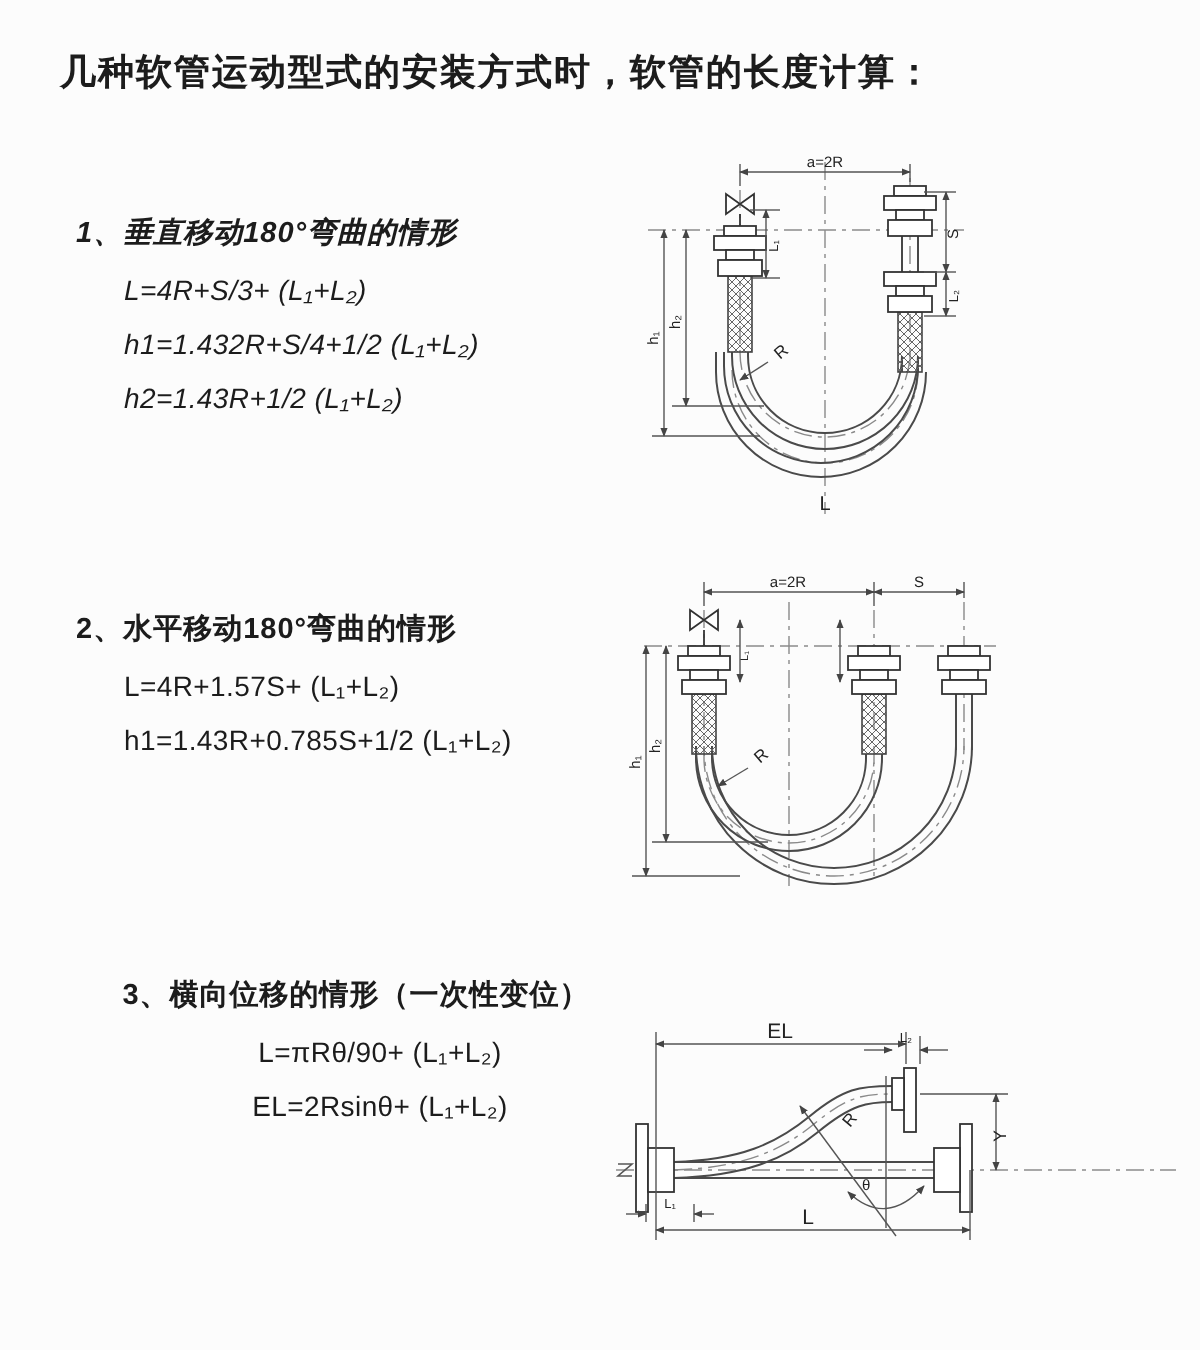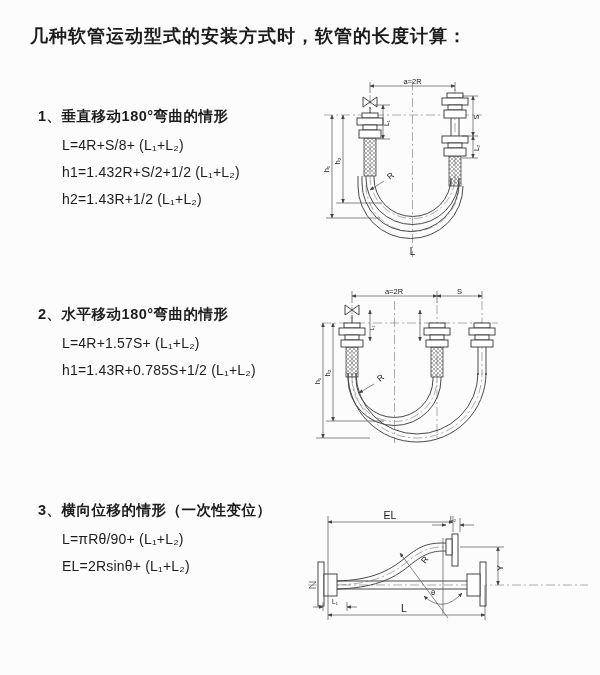--- a/index.html
+++ b/index.html
@@ -10,39 +10,39 @@
   }
   .page-title{
     position:absolute;left:30px;top:24px;font-size:18px;font-weight:600;
     letter-spacing:1px;white-space:nowrap;
   }
   .section{position:absolute;left:38px;width:280px;}
   .section .heading{font-size:14.5px;font-weight:600;letter-spacing:.5px;white-space:nowrap;}
   .section .formula{
     font-size:14px;margin-left:24px;margin-top:11px;letter-spacing:.2px;white-space:nowrap;
   }
-  #sec1{top:107px;}
+  #sec1{top:107px;font-style:italic;}
   #sec2{top:305px;}
-  #sec3{top:501px;}
+  #sec3{top:488px;text-align:center;}
   .diag{position:absolute;}
   #diag1{left:310px;top:73px;}
   #diag2{left:312px;top:283px;}
   #diag3{left:300px;top:498px;}
   svg{display:block;}
   svg text{font-family:"Liberation Sans","DejaVu Sans",sans-serif;fill:#222;}
 </style>
 </head>
 <body>
 
 <div class="page-title">几种软管运动型式的安装方式时，软管的长度计算：</div>
 
 <div class="section" id="sec1">
   <div class="heading">1、垂直移动180°弯曲的情形</div>
-  <div class="formula">L=4R+S/8+ (L₁+L₂)</div>
-  <div class="formula">h1=1.432R+S/2+1/2 (L₁+L₂)</div>
+  <div class="formula">L=4R+S/3+ (L₁+L₂)</div>
+  <div class="formula">h1=1.432R+S/4+1/2 (L₁+L₂)</div>
   <div class="formula">h2=1.43R+1/2 (L₁+L₂)</div>
 </div>
 
 <div class="section" id="sec2">
   <div class="heading">2、水平移动180°弯曲的情形</div>
   <div class="formula">L=4R+1.57S+ (L₁+L₂)</div>
   <div class="formula">h1=1.43R+0.785S+1/2 (L₁+L₂)</div>
 </div>
 
 <div class="section" id="sec3">

